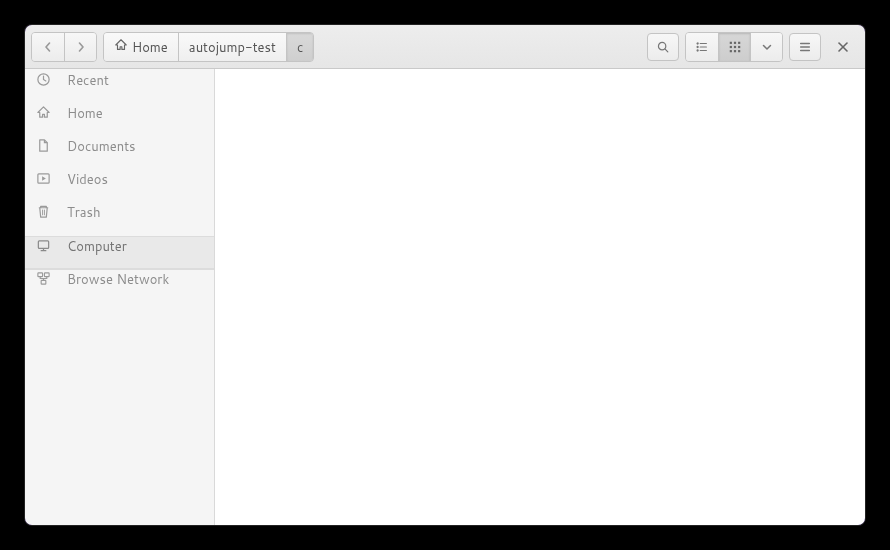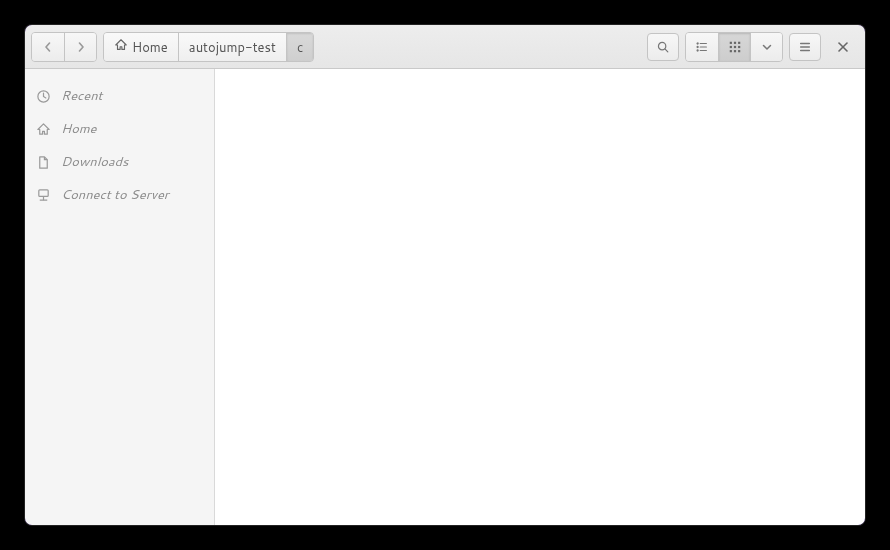--- a/index.html
+++ b/index.html
@@ -104,28 +104,27 @@
     }
     .sidebar {
       width: 190px;
       background: #f5f5f5;
       border-right: 1px solid #d9d9d9;
       overflow-y: auto;
       padding-top: 2px;
     }
     .place {
       display: flex;
-      align-items: flex-end;
-      gap: 10px;
+      align-items: flex-start;
+      gap: 16px;
       padding: 0 10px;
       height: 33px;
       color: #8c8c8c;
       font-size: 13px;
       cursor: default;
-      font-style: italic;
     }
     .place.selected {
       background: #e9e9e9;
       border-top: 1px solid #dcdcdc;
       border-bottom: 1px solid #dcdcdc;
       color: #737373;
     }
     .place.group-sep {
       border-top: 1px solid #dcdcdc;
     }
@@ -253,37 +252,67 @@
         <span>Home</span>
       </div>
 
       <div class="place">
         <span class="icon">
           <svg width="15" height="15" viewBox="0 0 16 16">
               <path d="M4 2 H9 L12 5 V14 H4 Z" fill="none" stroke="#9a9a9a" stroke-width="1.3" stroke-linejoin="round"></path>
               <path d="M9 2 V5 H12" fill="none" stroke="#9a9a9a" stroke-width="1.3"></path>
             </svg>
         </span>
-        <span>Downloads</span>
-      </div>
-
-
-
-
-
-
-
-
-      <div class="place">
-        <span class="icon">
-          <svg width="15" height="15" viewBox="0 0 16 16">
-              <rect x="3" y="2" width="10" height="7" rx="1" fill="none" stroke="#9a9a9a" stroke-width="1.3"></rect>
-              <line x1="8" y1="9" x2="8" y2="13" stroke="#9a9a9a" stroke-width="1.3"></line>
-              <line x1="4" y1="13" x2="12" y2="13" stroke="#9a9a9a" stroke-width="1.3"></line>
-            </svg>
-        </span>
-        <span>Connect to Server</span>
-      </div>
+        <span>Documents</span>
+      </div>
+
+
+
+
+      <div class="place">
+        <span class="icon">
+          <svg width="15" height="15" viewBox="0 0 16 16">
+              <rect x="2" y="3" width="12" height="10" rx="1" fill="none" stroke="#9a9a9a" stroke-width="1.3"></rect>
+              <path d="M6.5 5.5 L10.5 8 L6.5 10.5 Z" fill="#9a9a9a"></path>
+            </svg>
+        </span>
+        <span>Videos</span>
+      </div>
+
+      <div class="place">
+        <span class="icon">
+          <svg width="15" height="15" viewBox="0 0 16 16">
+              <path d="M3 4 H13 M5 4 V2.5 H11 V4 M4 4 L5 14 H11 L12 4" fill="none" stroke="#9a9a9a" stroke-width="1.3" stroke-linejoin="round"></path>
+              <line x1="7" y1="6" x2="7" y2="12" stroke="#9a9a9a" stroke-width="1"></line>
+              <line x1="9" y1="6" x2="9" y2="12" stroke="#9a9a9a" stroke-width="1"></line>
+            </svg>
+        </span>
+        <span>Trash</span>
+      </div>
+
+      <div class="place selected group-sep">
+        <span class="icon">
+          <svg width="15" height="15" viewBox="0 0 16 16">
+              <rect x="2.5" y="3" width="11" height="8" rx="1" fill="none" stroke="#8a8a8a" stroke-width="1.3"></rect>
+              <line x1="5" y1="13.5" x2="11" y2="13.5" stroke="#8a8a8a" stroke-width="1.3"></line>
+              <line x1="8" y1="11" x2="8" y2="13.5" stroke="#8a8a8a" stroke-width="1.3"></line>
+            </svg>
+        </span>
+        <span>Computer</span>
+      </div>
+
+      <div class="place group-sep">
+        <span class="icon">
+          <svg width="15" height="15" viewBox="0 0 16 16">
+              <rect x="2" y="2" width="5" height="4" rx="0.7" fill="none" stroke="#9a9a9a" stroke-width="1.2"></rect>
+              <rect x="9" y="2" width="5" height="4" rx="0.7" fill="none" stroke="#9a9a9a" stroke-width="1.2"></rect>
+              <rect x="5.5" y="10" width="5" height="4" rx="0.7" fill="none" stroke="#9a9a9a" stroke-width="1.2"></rect>
+              <path d="M4.5 6 V8 H11.5 V6 M8 8 V10" fill="none" stroke="#9a9a9a" stroke-width="1.2"></path>
+            </svg>
+        </span>
+        <span>Browse Network</span>
+      </div>
+
 
     </div>
     <div class="content"></div>
   </div>
 </div>
 
 </body></html>

